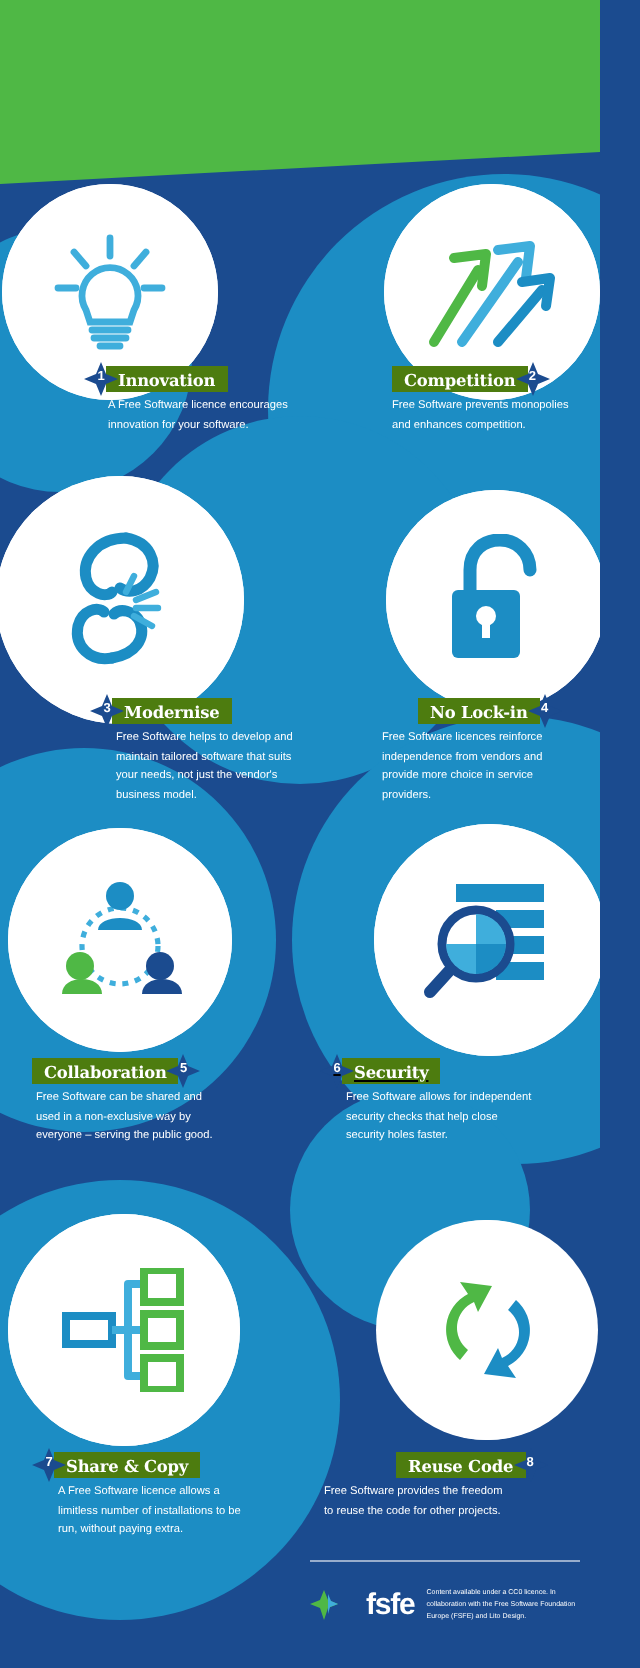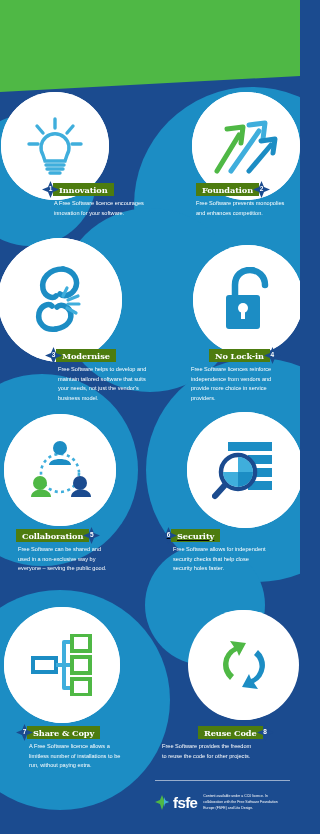--- a/index.html
+++ b/index.html
@@ -95,21 +95,21 @@
     font-size:5.6px;
     line-height:1.7;
     color:#ffffff;
     z-index:9;
   }
 
   
   .footer { position:absolute; left:155px; top:780px; width:135px; z-index:10; }
   .footer-rule { width:135px; height:1px; background:#ffffff; opacity:0.55; }
   .footer-inner { display:flex; align-items:center; gap:6px; margin-top:12px; }
-  .fsfe-logo { display:flex; align-items:center; gap:4px; }
+  .fsfe-logo { display:flex; align-items:center; gap:14px; }
   .fsfe-word {
     font-family:"Liberation Sans", sans-serif;
     font-weight:700;
     font-size:15px;
     color:#ffffff;
     letter-spacing:-0.6px;
     line-height:1;
   }
   .footer-text {
     font-size:3.5px;
@@ -189,21 +189,21 @@
           <path d="M14 12 L30 10 L28 26" stroke="#4FB845" stroke-width="5" fill="none"></path>
           <path d="M18 54 L46 14" stroke="#3FAEDC"></path>
           <path d="M36 8 L52 6 L50 22" stroke="#3FAEDC" fill="none"></path>
           <path d="M36 54 L58 28" stroke="#1C8DC4"></path>
           <path d="M48 24 L62 22 L60 36" stroke="#1C8DC4" fill="none"></path>
         </g>
       </svg>
     </div>
     <div class="labelrow" style="left:196px;top:183px;">
       <div class="banner">
-        <span class="banner-text">Foundation</span>
+        <span class="banner-text">Competition</span>
       </div>
       <div class="starbadge badge-right">
         <svg width="17" height="17" viewBox="0 0 17 17">
             <path d="M8.5 0 L11 6 L17 8.5 L11 11 L8.5 17 L6 11 L0 8.5 L6 6 Z" fill="#1B4B8F"></path>
           </svg>
         <span>2</span>
       </div>
     </div>
     <div class="desc" style="left:196px;top:199px;width:92px;">Free Software prevents monopolies and enhances competition.</div>
   </div>

